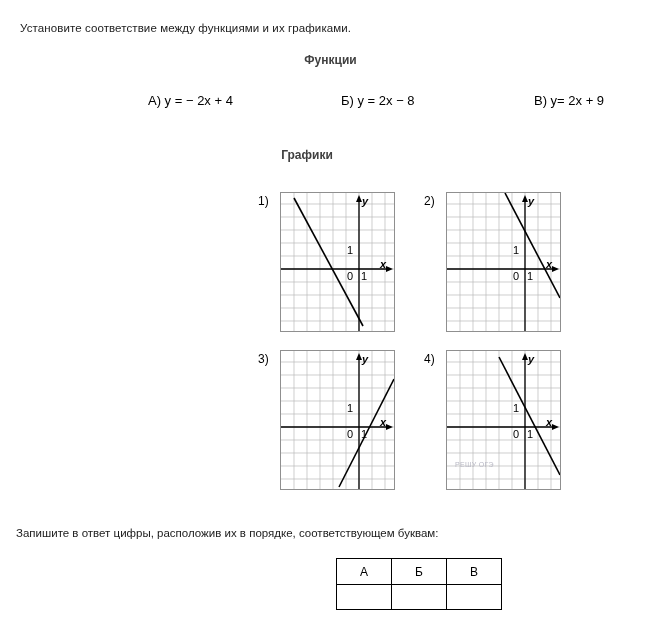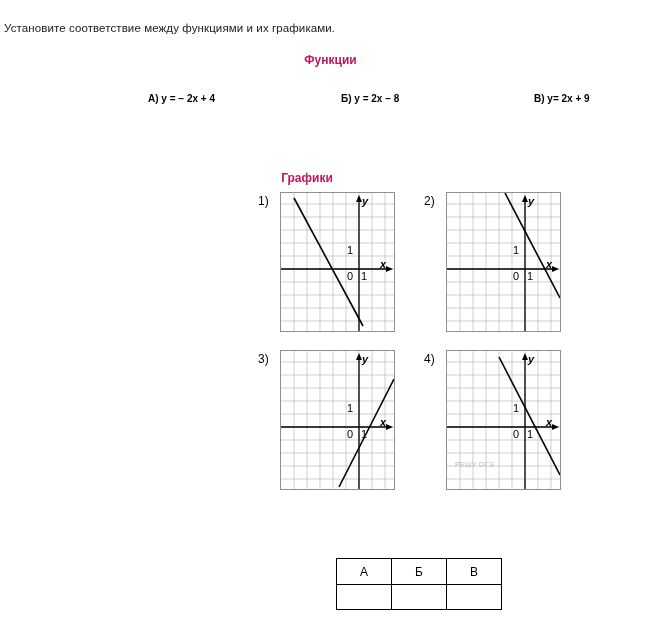--- a/index.html
+++ b/index.html
@@ -15,51 +15,49 @@
     position: relative;
     overflow: hidden;
   }
   .page {
     position: relative;
     width: 661px;
     height: 625px;
   }
   .instruction {
     position: absolute;
-    left: 4px;
+    left: 20px;
     top: 22px;
     font-size: 11.5px;
     color: #1a1a1a;
     letter-spacing: 0.1px;
   }
   .section-title {
     position: absolute;
     font-weight: bold;
     font-size: 12px;
-    color: #be185d;
+    color: #404040;
   }
   #title-functions {
     left: 0;
     top: 53px;
     width: 661px;
     text-align: center;
   }
   #title-graphs {
     left: 0;
     top: 148px;
     width: 614px;
     text-align: center;
-    margin-top: 23px;
   }
   .func {
     position: absolute;
     top: 93px;
-    font-size: 10px;
+    font-size: 13px;
     white-space: nowrap;
-    font-weight: bold;
   }
   #func-a { left: 148px; }
   #func-b { left: 341px; }
   #func-v { left: 534px; }
 
   .graph-block {
     position: absolute;
   }
   .graph-num {
     position: absolute;
@@ -277,20 +275,21 @@
       </svg>
     </div>
     <div class="graph-num" style="left:89px; top:78px; font-size:11px;">0</div>
     <div class="graph-num" style="left:103px; top:78px; font-size:11px;">1</div>
     <div class="graph-num" style="left:89px; top:52px; font-size:11px;">1</div>
     <div class="graph-num" style="left:122px; top:66px; font-size:11px; font-style:italic; font-weight:bold;">x</div>
     <div class="graph-num" style="left:104px; top:3px; font-size:11px; font-style:italic; font-weight:bold;">y</div>
     <div class="wm" style="left:31px; top:111px;">РЕШУ ОГЭ</div>
   </div>
 
+  <div class="bottom-text">Запишите в ответ цифры, расположив их в порядке, соответствующем буквам:</div>
 
   <table class="answer-table">
     <tbody>
         <tr>
       <td>А</td>
       <td>Б</td>
       <td>В</td>
     </tr>
     <tr>
       <td class="empty"></td>

